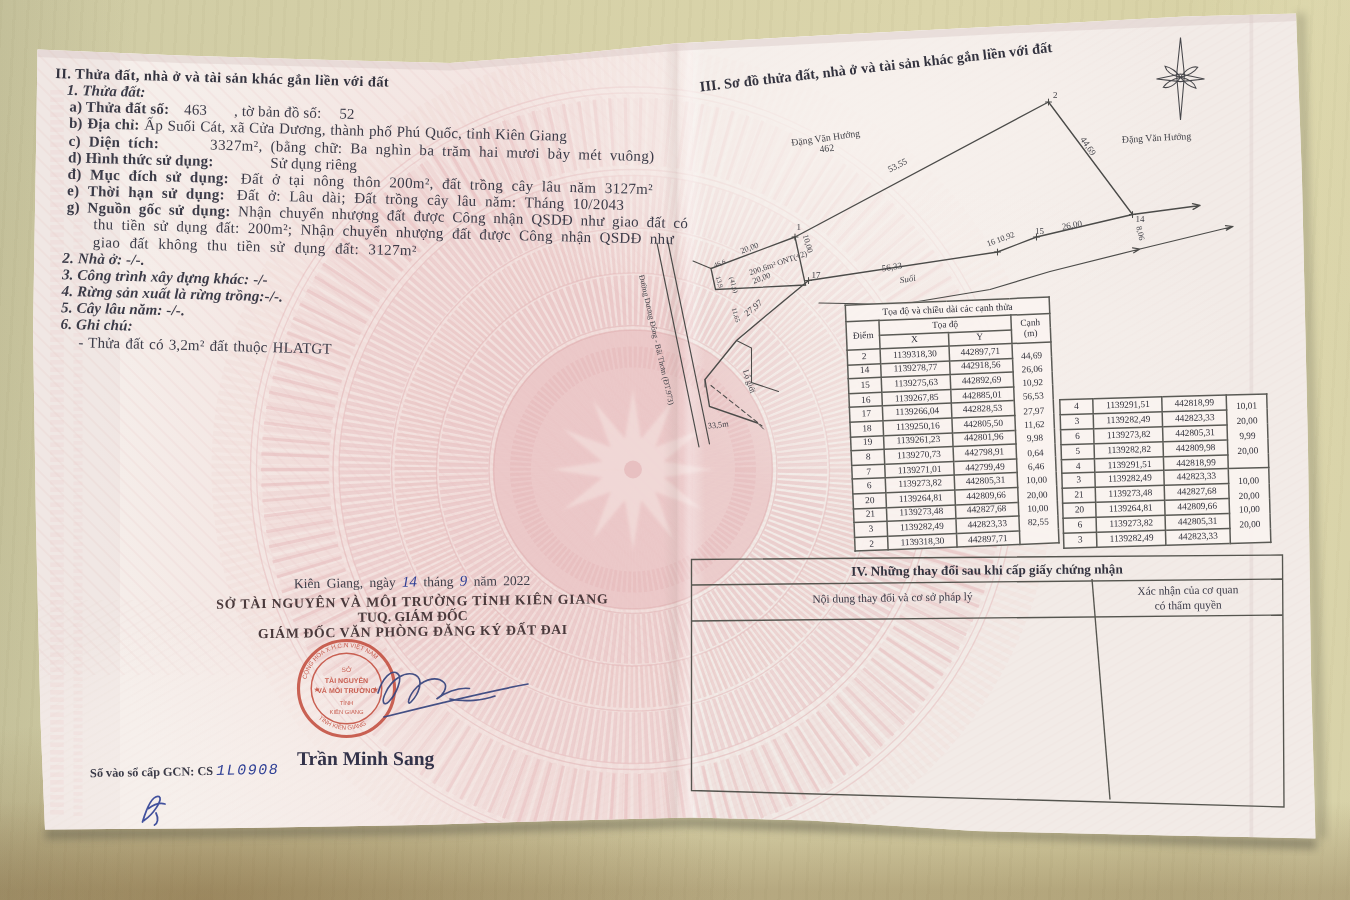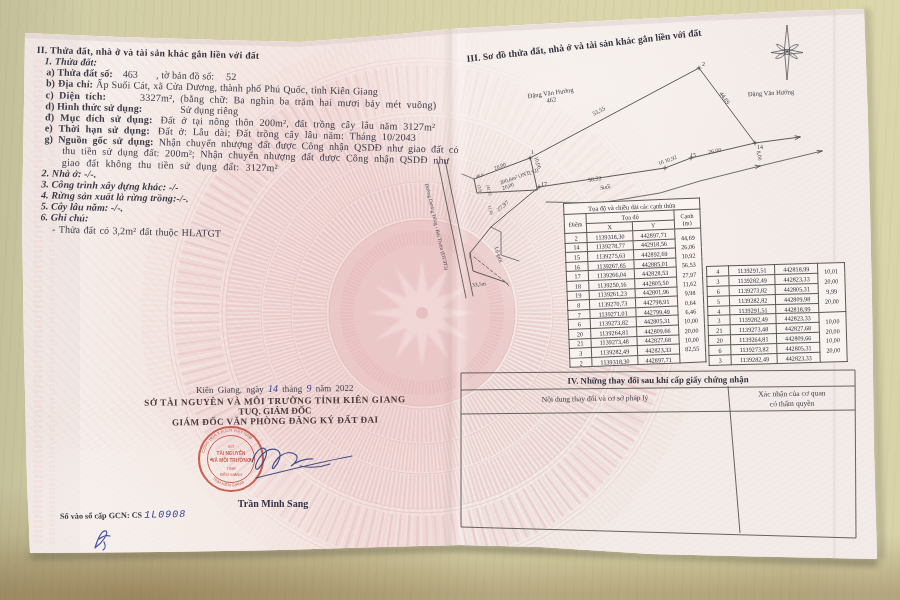--- a/index.html
+++ b/index.html
@@ -440,15 +440,15 @@
 
 <div class="abs" style="left:732px;top:389px;width:120px;text-align:center;transform:rotate(-1deg);font-size:7.6px;line-height:9.5px;color:#3b3b48;">Xác nhận của cơ quan<br>có thẩm quyền</div>
 
 <div class="abs" style="left:120px;top:383px;width:310px;text-align:center;transform:rotate(-0.8deg);color:#4a3a3c;">
   <div style="font-size:9px;word-spacing:2px;color:#3f3f4a;">Kiên Giang, ngày <span style="color:#2e3f95;font-style:italic;font-size:10px;">14</span> tháng <span style="color:#2e3f95;font-style:italic;font-size:10px;">9</span> năm 2022</div>
   <div style="font-size:9.2px;font-weight:bold;letter-spacing:0.55px;margin-top:2px;">SỞ TÀI NGUYÊN VÀ MÔI TRƯỜNG TỈNH KIÊN GIANG</div>
   <div style="font-size:9.2px;font-weight:bold;">TUQ. GIÁM ĐỐC</div>
   <div style="font-size:9.2px;font-weight:bold;letter-spacing:0.4px;">GIÁM ĐỐC VĂN PHÒNG ĐĂNG KÝ ĐẤT ĐAI</div>
 </div>
 
-<div class="abs" style="left:198px;top:498px;width:150px;text-align:center;font-size:10px;font-weight:bold;color:#33334a;">Trần Minh Sang</div>
+<div class="abs" style="left:198px;top:498px;width:150px;text-align:left;font-size:13px;font-weight:bold;color:#33334a;">Trần Minh Sang</div>
 
 <div class="abs" style="left:60px;top:510px;font-size:8.2px;color:#3b3b48;transform:rotate(-1deg);"><b>Số vào sổ cấp GCN: CS</b> <span style="color:#2e3f95;font-style:italic;font-size:10px;letter-spacing:1px;font-family:Liberation Mono, monospace;">1L0908</span></div>
 
 </body></html>

